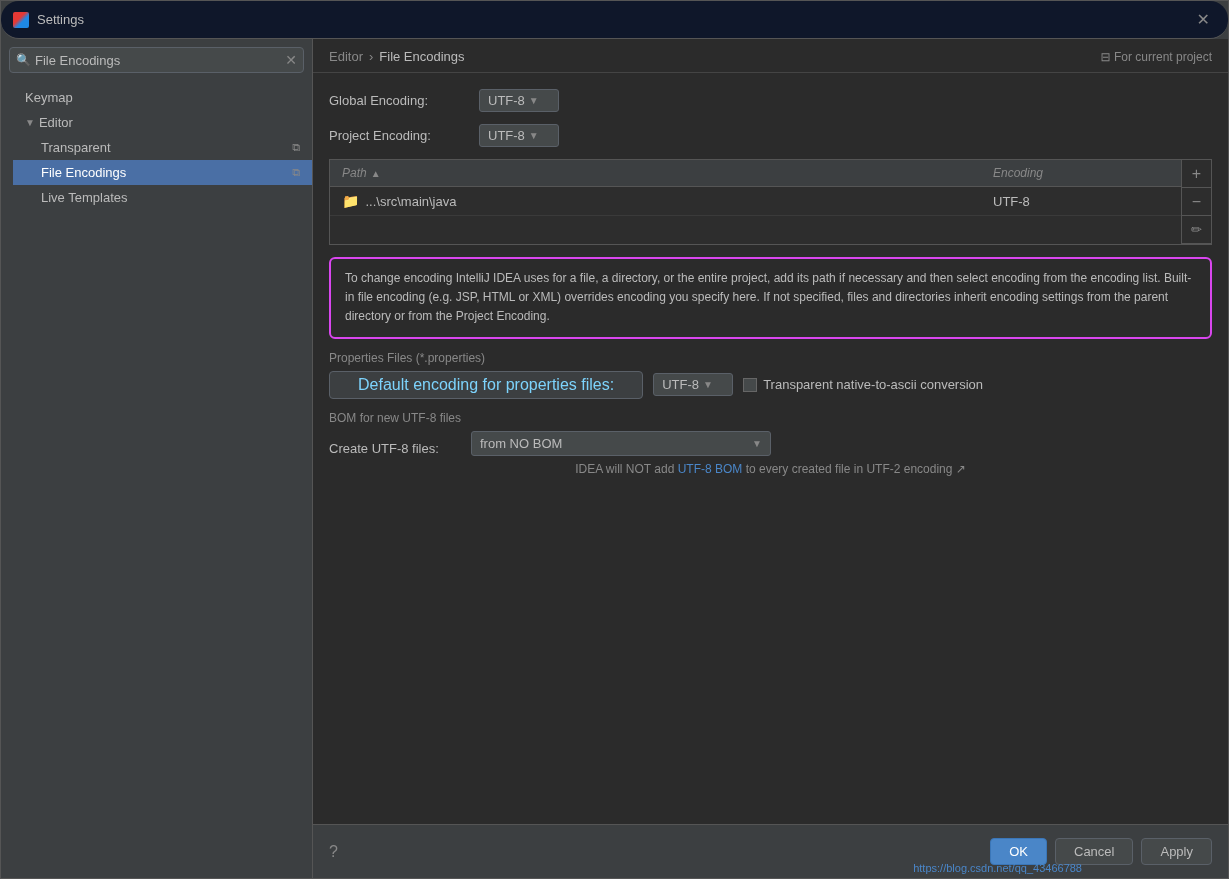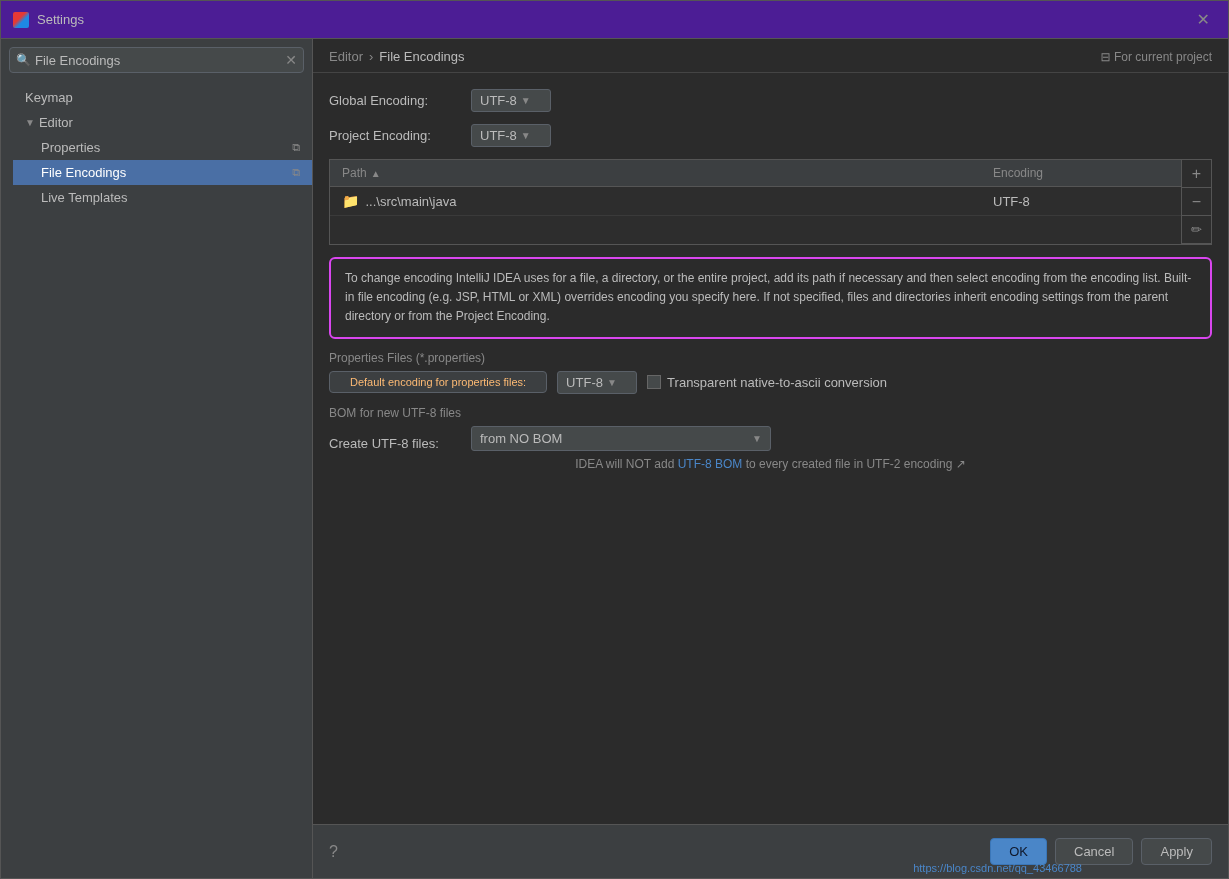--- a/index.html
+++ b/index.html
@@ -16,27 +16,28 @@
     .dialog {
       width: 1229px;
       height: 879px;
       background: #3c3f41;
       border: 1px solid #555;
       display: flex;
       flex-direction: column;
       position: relative;
     }
     .title-bar {
-      background: #4c1d95;
+      background: #0f172a;
       height: 38px;
       display: flex;
       align-items: center;
       padding: 0 12px;
       border-bottom: 1px solid #555;
       flex-shrink: 0;
+      border-radius: 18px;
     }
     .title-bar-icon {
       width: 16px;
       height: 16px;
       margin-right: 8px;
       background: linear-gradient(135deg, #e53935 40%, #1e88e5 60%);
       border-radius: 2px;
       flex-shrink: 0;
     }
     .title-bar-text {
@@ -156,21 +157,21 @@
       flex: 1;
       padding: 16px;
       overflow-y: auto;
       display: flex;
       flex-direction: column;
       gap: 12px;
     }
     .encoding-row {
       display: flex;
       align-items: center;
-      gap: 12px;
+      gap: 20px;
       font-size: 13px;
     }
     .encoding-label {
       color: #bbbbbb;
       width: 130px;
     }
     .dropdown-btn {
       background: #45494a;
       border: 1px solid #5a6068;
       border-radius: 3px;
@@ -198,20 +199,21 @@
       border-bottom: 1px solid #555;
     }
     .table-header-cell {
       padding: 6px 12px;
       color: #888;
       font-size: 12px;
       font-weight: normal;
       display: flex;
       align-items: center;
       gap: 4px;
+      font-style: italic;
     }
     .table-header-cell.path-col { flex: 1; }
     .table-header-cell.enc-col { width: 200px; }
     .table-header-actions {
       display: flex;
       flex-direction: column;
       border-left: 1px solid #555;
       width: 30px;
     }
     .table-action-btn {
@@ -259,23 +261,23 @@
     .properties-row {
       display: flex;
       align-items: center;
       gap: 10px;
       flex-wrap: wrap;
     }
     .props-label {
       background: #3c3f41;
       border: 1px solid #5a6068;
       border-radius: 4px;
-      padding: 4px 20px;
-      font-size: 11px;
-      color: #fdba74;
+      padding: 4px 28px;
+      font-size: 16px;
+      color: #7dd3fc;
     }
     .checkbox-row {
       display: flex;
       align-items: center;
       gap: 6px;
     }
     .checkbox {
       width: 14px;
       height: 14px;
       border: 1px solid #666;
@@ -336,21 +338,21 @@
     }
     .footer-btn {
       padding: 5px 18px;
       border-radius: 4px;
       font-size: 13px;
       cursor: pointer;
       border: 1px solid #5a6068;
     }
     .footer-btn-ok {
       background: #4a86c8;
-      color: #0f172a;
+      color: #ffffff;
       border-color: #3a76b8;
     }
     .footer-btn-cancel {
       background: #45494a;
       color: #bbbbbb;
     }
     .footer-btn-apply {
       background: #45494a;
       color: #bbbbbb;
     }
@@ -392,21 +394,21 @@
           <div class="sidebar-item">
             <span>Keymap</span>
           </div>
 
           <div class="sidebar-item">
             <span class="collapse-icon">▼</span>
             <span>Editor</span>
           </div>
 
           <div class="sidebar-item sidebar-item-indent">
-            <span>Properties</span>
+            <span>Transparent</span>
             <span class="sidebar-item-icon">⧉</span>
           </div>
 
           <div class="sidebar-item sidebar-item-indent active">
             <span>File Encodings</span>
             <span class="sidebar-item-icon">⧉</span>
           </div>
 
           <div class="sidebar-item sidebar-item-indent">
             <span>Live Templates</span>

